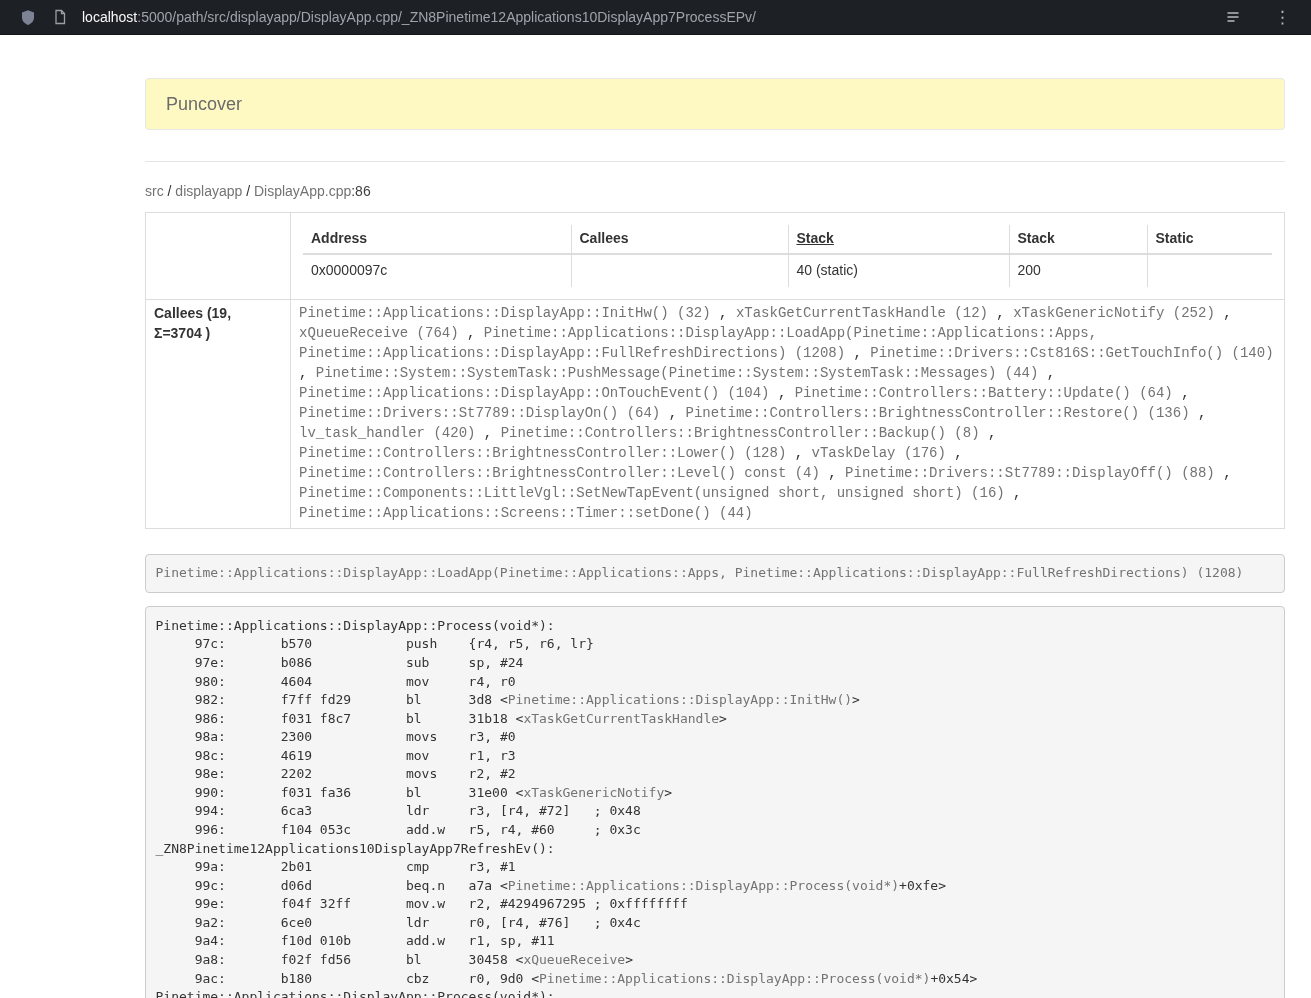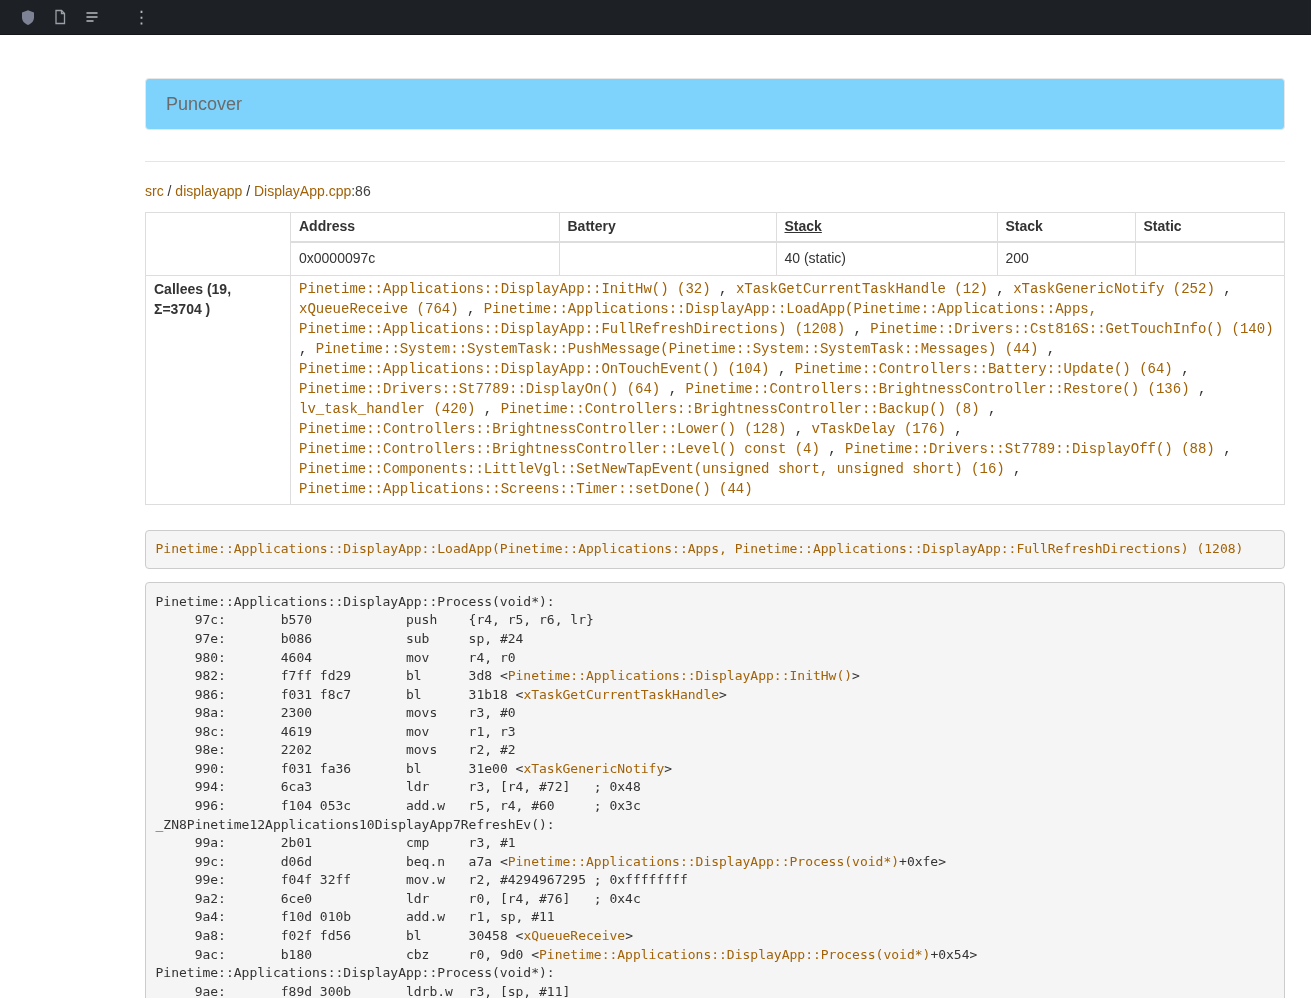--- a/index.html
+++ b/index.html
@@ -2,59 +2,59 @@
 <html><head>
 <meta charset="utf-8">
 <style>
   * { box-sizing: border-box; }
   html, body { margin: 0; padding: 0; }
   body {
     width: 1311px; height: 998px; overflow: hidden;
     background: #ffffff; color: #333;
     font-family: "Liberation Sans", sans-serif; font-size: 14px;
   }
-  a { color: #a16207; text-decoration: none; margin-top: 8px; }
+  a { color: #737373; text-decoration: none; margin-top: 8px; }
 
   
   .browser-bar {
     height: 35px; background: #1d2126; border-bottom: 1px solid #14171a;
     display: flex; align-items: center; padding: 0 12px;
   }
   .bbar-icon { display: inline-flex; align-items: center; justify-content: center;
     width: 24px; height: 24px; margin: 0 4px; flex: 0 0 auto; }
   .url-text { margin-left: 6px; font-size: 14px; white-space: nowrap; overflow: hidden; flex: 1 1 auto; }
   .url-host { color: #f9f9fa; }
   .url-path { color: #9fa4ab; }
   .menu-dots { color: #b6babf; font-size: 17px; line-height: 1; letter-spacing: 1px; }
 
   
   .container { width: 1140px; margin-left: 145px; }
 
   .navbar {
     margin-top: 43px; height: 52px;
-    background: #7dd3fc; border: 1px solid #e7e7e7; border-radius: 4px;
+    background: #fef9c3; border: 1px solid #e7e7e7; border-radius: 4px;
     display: flex; align-items: center;
   }
   .navbar-brand { font-size: 18px; color: #6b6b6b; padding: 0 20px; }
 
   hr.rule { border: 0; border-top: 1px solid #e5e5e5; margin: 31px 0 0 0; }
 
   .breadcrumb-line { margin-top: 21px; }
   .crumb-sep { color: #333; }
   .crumb-suffix { color: #404040; }
 
   
   table.main-table { border-collapse: collapse; width: 100%; margin-top: 13px; }
   table.main-table > tbody > tr > th,
   table.main-table > tbody > tr > td {
     border: 1px solid #ddd; padding: 4px 8px; text-align: left;
     vertical-align: top; font-weight: normal; line-height: 1.42857;
   }
   table.main-table > tbody > tr > th { width: 145px; font-weight: bold; }
-  td.nest { padding: 0 !important; }
+  td.nest { padding: 12px !important; }
 
   table.inner-table { border-collapse: collapse; width: 100%; }
   table.inner-table th, table.inner-table td {
     border: 1px solid #ddd; padding: 4px 8px; text-align: left; line-height: 1.42857;
   }
   table.inner-table th { font-weight: bold; border-top: 0; border-bottom-width: 2px; }
   table.inner-table td { padding: 6px 8px; border-bottom: 0; }
   table.inner-table th:first-child, table.inner-table td:first-child { border-left: 0; }
   table.inner-table th:last-child,  table.inner-table td:last-child  { border-right: 0; }
   .col-address { width: 268px; } .col-remarks { width: 217px; }
@@ -87,20 +87,21 @@
     <svg width="16" height="17" viewBox="0 0 16 16">
       <path d="M8 0.8 L14 2.9 V7.8 C14 11.8 11.1 14.4 8 15.4 C4.9 14.4 2 11.8 2 7.8 V2.9 Z" fill="#7d8294"></path>
     </svg>
   </span>
   <span class="bbar-icon">
     <svg width="14" height="16" viewBox="0 0 14 16">
       <path d="M3 1.5 H8.5 L11.5 4.5 V14.5 H3 Z" fill="none" stroke="#9aa0a6" stroke-width="1.3"></path>
       <path d="M8.5 1.5 V4.5 H11.5" fill="none" stroke="#9aa0a6" stroke-width="1.3"></path>
     </svg>
   </span>
+  <span class="url-text"><span class="url-host">localhost</span><span class="url-path">:5000/path/src/displayapp/DisplayApp.cpp/_ZN8Pinetime12Applications10DisplayApp7ProcessEPv/</span></span>
   <span class="bbar-icon" style="margin-right:22px;">
     <svg width="16" height="16" viewBox="0 0 16 16">
       <g stroke="#b6babf" stroke-width="1.5" stroke-linecap="round">
         <line x1="3" y1="4" x2="13" y2="4"></line>
         <line x1="3" y1="8" x2="13" y2="8"></line>
         <line x1="3" y1="12" x2="9" y2="12"></line>
       </g>
     </svg>
   </span>
   <span class="bbar-icon menu-dots">⋮</span>
@@ -120,21 +121,21 @@
 
   <table class="main-table">
     <tbody>
       <tr>
         <th></th>
         <td class="nest">
           <table class="inner-table">
             <thead>
               <tr>
                 <th class="col-address">Address</th>
-                <th class="col-remarks">Battery</th>
+                <th class="col-remarks">Callees</th>
                 <th class="col-stack">Stack</th>
                 <th class="col-code">Stack</th>
                 <th>Static</th>
               </tr>
             </thead>
             <tbody>
               <tr>
                 <td>0x0000097c</td>
                 <td></td>
                 <td>40 (static)</td>

